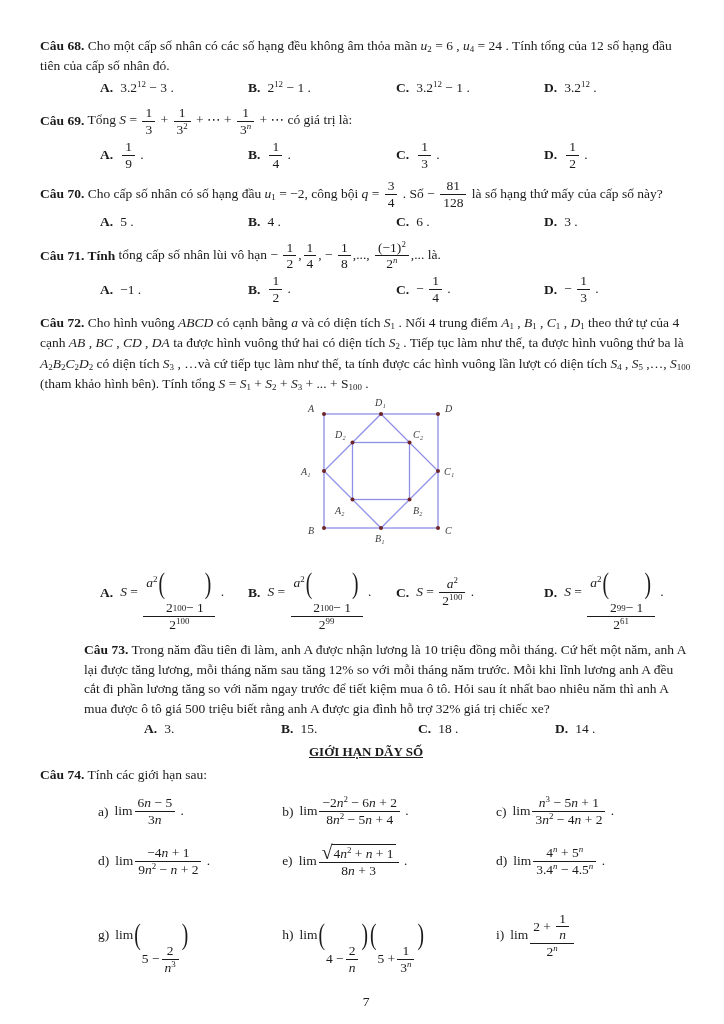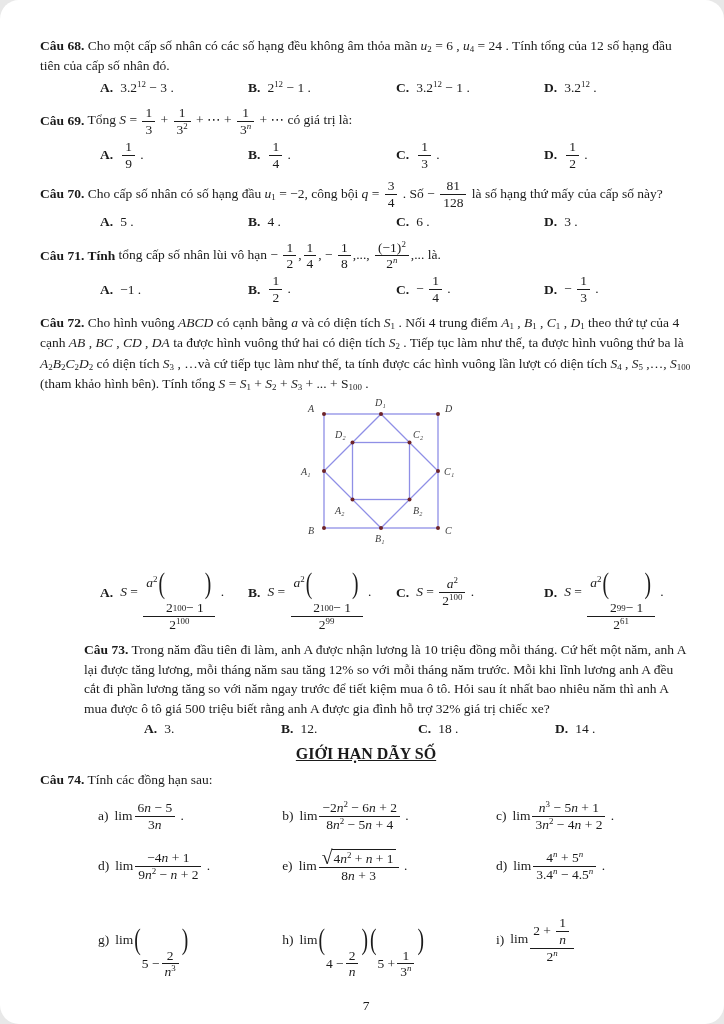--- a/index.html
+++ b/index.html
@@ -2,21 +2,20 @@
 <html><head>
 <meta charset="utf-8">
 <style>
   html,body{margin:0;padding:0;background:#e8e8e8;}
   .page{
     width:724px;height:1024px;background:#ffffff;position:relative;
     font-family:"Liberation Serif","DejaVu Serif",serif;
     color:#1b1b1b;font-size:13.5px;line-height:1.5;
     margin:0 auto;overflow:hidden;box-sizing:border-box;
     padding:36px 32px 0 40px;
-    border-radius:19px;
   }
   p.q{margin:0;}
   .qblock{margin-bottom:7px;}
   .qlabel{font-weight:bold;}
   .opts{display:flex;padding-left:60px;margin:1px 0 2px 0;align-items:center;}
   .opt{flex:1 1 0;display:flex;align-items:center;}
   .okey{font-weight:bold;margin-right:7px;}
   
   sup{font-size:0.66em;line-height:0;vertical-align:0.55em;}
   sub{font-size:0.66em;line-height:0;vertical-align:-0.28em;}
@@ -27,21 +26,21 @@
   .sqrt{display:inline-flex;align-items:flex-start;vertical-align:middle;}
   .sqrt .rad{font-size:1.45em;line-height:0.85;transform:translateY(1px);}
   .sqrt .radc{border-top:1.2px solid #1b1b1b;padding:1px 2px 0 1px;}
   .mpar{display:inline-flex;align-items:center;vertical-align:middle;}
   .mpar .pj{font-size:1.45em;line-height:0;display:inline-block;transform:scaleY(1.55);font-weight:300;padding:0 1px;}
   .mpar .pc{display:inline-flex;align-items:center;margin-top:48px;}
   
   .figwrap{display:flex;justify-content:center;margin:4px 0 2px 30px;}
   .figlabel{font-style:italic;}
   
-  .section-head{text-align:center;font-weight:bold;font-size:16px;margin:2px 0 4px 0;}
+  .section-head{text-align:center;font-weight:bold;font-size:13px;margin:2px 0 4px 0;}
   .section-head span{text-decoration:underline;}
   
   .limrow{display:flex;padding-left:58px;margin:10px 0 16px 0;align-items:center;}
   .limitem{display:flex;align-items:center;}
   .limitem .lkey{margin-right:6px;}
   .lc1{flex:0 0 31%;}
   .lc2{flex:0 0 36%;}
   .lc3{flex:1 1 auto;}
   .pagenum{text-align:center;margin-top:10px;}
 </style>
@@ -229,39 +228,39 @@
       <span class="qlabel">Câu 73.</span>
       <span>Trong năm đầu tiên đi làm, anh A được nhận lương là 10 triệu đồng mỗi tháng. Cứ hết một năm, anh A lại được tăng lương, mỗi tháng năm sau tăng 12% so với mỗi tháng năm trước. Mỗi khi lĩnh lương anh A đều cắt đi phần lương tăng so với năm ngay trước để tiết kiệm mua ô tô. Hỏi sau ít nhất bao nhiêu năm thì anh A mua được ô tô giá 500 triệu biết rằng anh A được gia đình hỗ trợ 32% giá trị chiếc xe?</span>
     </p>
     <div class="opts">
       <span class="opt">
           <b class="okey">A.</b>
           <span>3.</span>
         </span>
       <span class="opt">
           <b class="okey">B.</b>
-          <span>12.</span>
+          <span>15.</span>
         </span>
       <span class="opt">
           <b class="okey">C.</b>
           <span>18 .</span>
         </span>
       <span class="opt">
           <b class="okey">D.</b>
           <span>14 .</span>
         </span>
     </div>
   </div>
 
   <p class="section-head"><span>GIỚI HẠN DÃY SỐ</span></p>
 
   <div class="qblock">
     <p class="q">
       <span class="qlabel">Câu 74.</span>
-      <span>Tính các đồng hạn sau:</span>
+      <span>Tính các giới hạn sau:</span>
     </p>
     <div class="limrow">
       <span class="limitem lc1">
           <span class="lkey">a)</span>
           <span>lim<span class="frac"><span class="num">6<span class="mi">n</span> − 5</span><span class="den">3<span class="mi">n</span></span></span> .</span>
         </span>
       <span class="limitem lc2">
           <span class="lkey">b)</span>
           <span>lim<span class="frac"><span class="num">−2<span class="mi">n</span><sup>2</sup> − 6<span class="mi">n</span> + 2</span><span class="den">8<span class="mi">n</span><sup>2</sup> − 5<span class="mi">n</span> + 4</span></span> .</span>
         </span>

